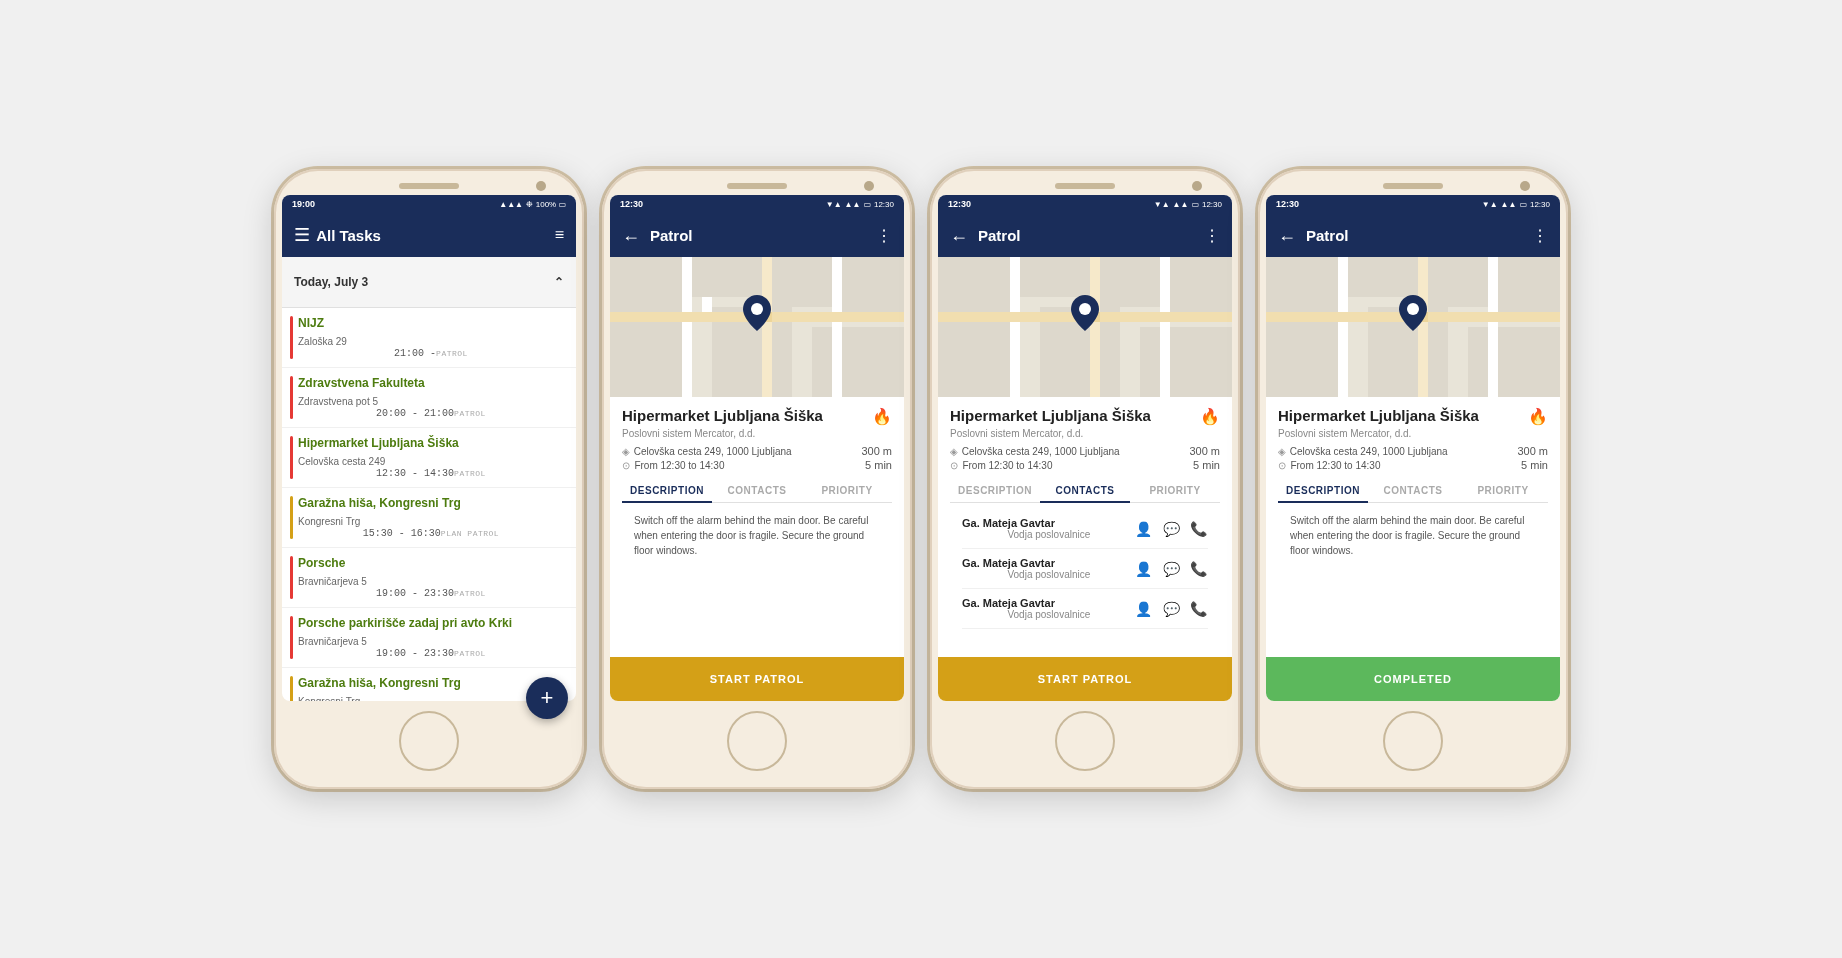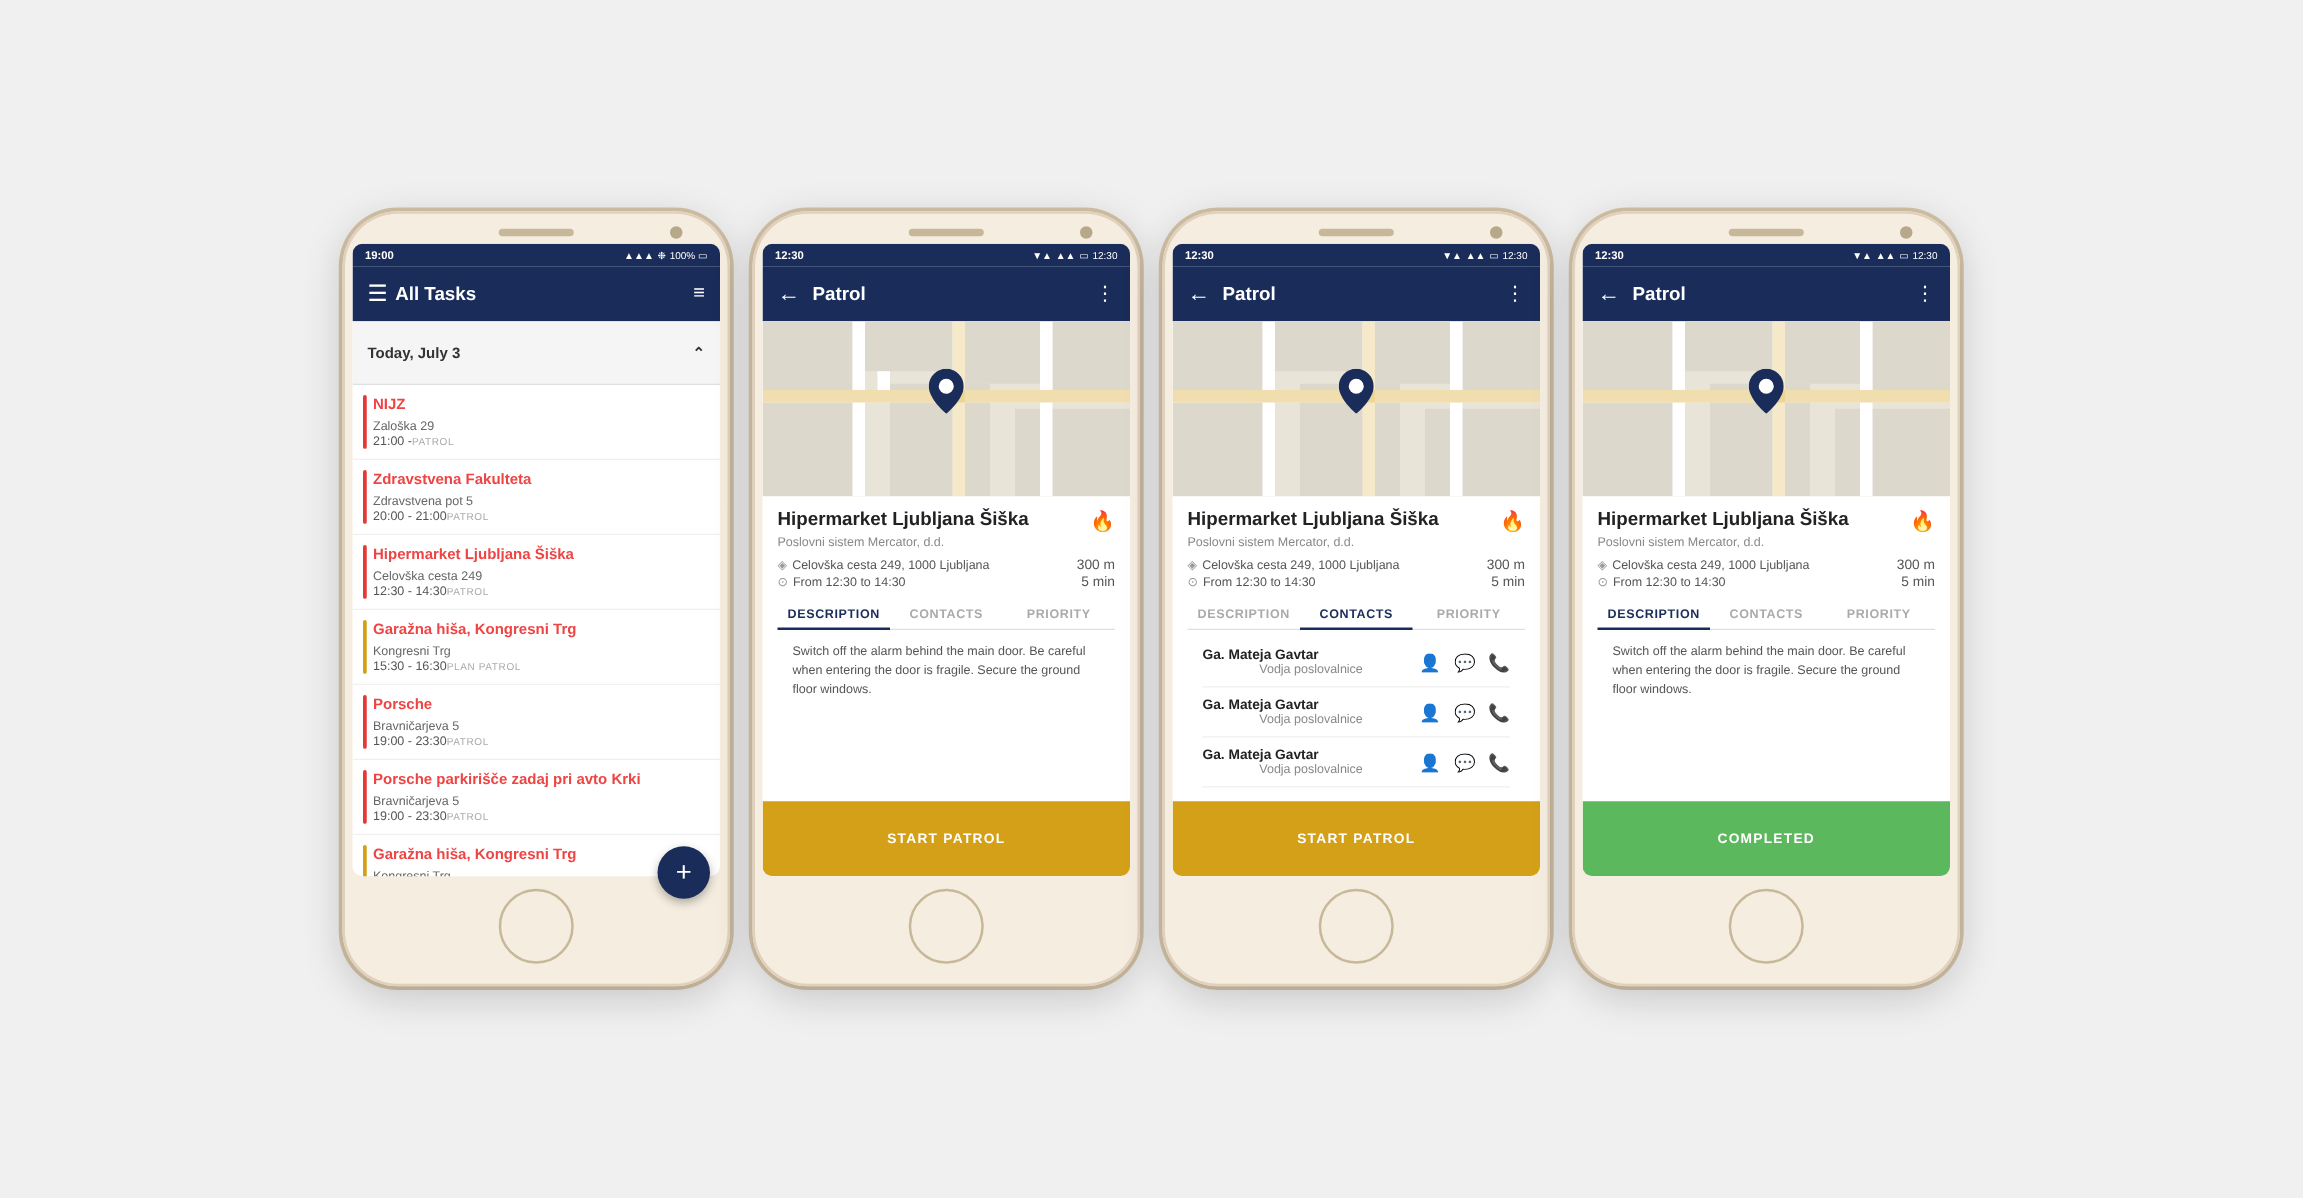--- a/index.html
+++ b/index.html
@@ -142,32 +142,33 @@
       top: 8px;
       bottom: 8px;
       width: 3px;
       border-radius: 2px;
     }
     .task-item.red::before { background: #e53935; }
     .task-item.gold::before { background: #d4a017; }
     .task-name {
       font-size: 12px;
       font-weight: 600;
-      color: #ef4444;
+      color: #4d7c0f;
     }
     .task-address {
       font-size: 10px;
       color: #666;
       margin-top: 6px;
     }
     .task-time-row {
       display: flex;
-      justify-content: flex-start;
+      justify-content: center;
       align-items: center;
       margin-top: 1px;
+      font-family: Liberation Mono, monospace;
     }
     .task-time {
       font-size: 10px;
       color: #555;
     }
     .task-type {
       font-size: 8px;
       color: #aaa;
       text-transform: uppercase;
       letter-spacing: 0.5px;
@@ -297,21 +298,21 @@
       border-bottom: 1px solid #f0f0f0;
     }
     .contact-info { flex: 1; }
     .contact-name { font-size: 11px; font-weight: 600; color: #222; }
     .contact-role { font-size: 10px; color: #888; text-align: center; }
     .contact-actions { display: flex; gap: 10px; align-items: center; }
     .contact-action-icon { color: #999; font-size: 14px; cursor: pointer; }
 
     
     .bottom-btn {
-      height: 60px;
+      height: 44px;
       display: flex;
       align-items: center;
       justify-content: center;
       font-size: 11px;
       font-weight: 700;
       letter-spacing: 1px;
       color: #fff;
       cursor: pointer;
       flex-shrink: 0;
     }

